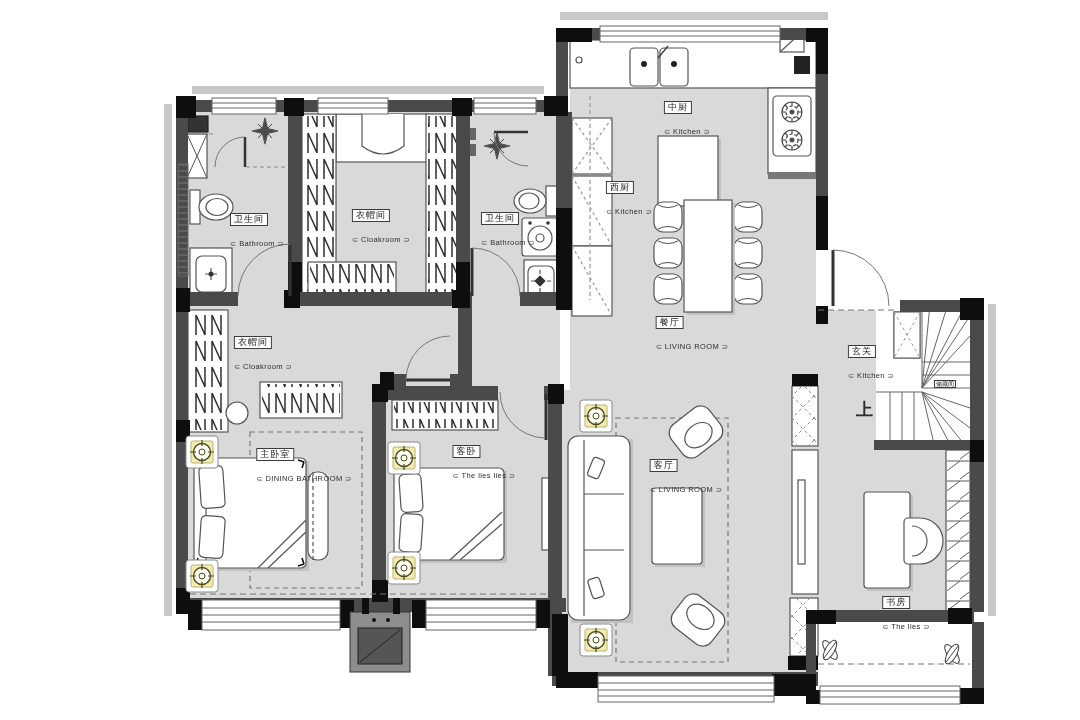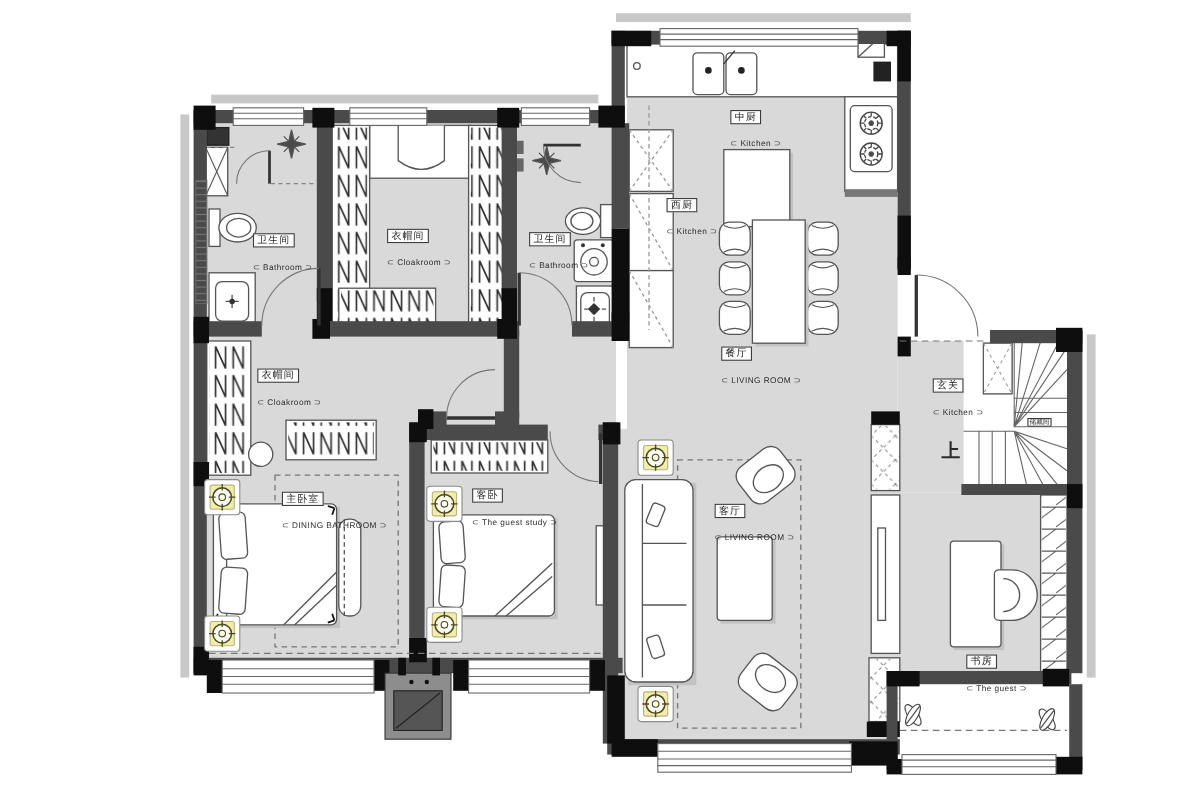--- a/index.html
+++ b/index.html
@@ -416,26 +416,26 @@
     <span class="cn sm">储藏间</span>
   </div>
   <div class="lbl" style="left:263px;top:332px">
     <span class="cn">衣帽间</span>
     <span class="en">Cloakroom</span>
   </div>
   <div class="lbl" style="left:304px;top:444px">
     <span class="cn">主卧室</span>
     <span class="en">DINING BATHROOM</span>
   </div>
-  <div class="lbl" style="left:468px;top:441px">
+  <div class="lbl" style="left:484px;top:441px">
     <span class="cn">客卧</span>
-    <span class="en">The guest study</span>
+    <span class="en">The lies lies</span>
   </div>
   <div class="lbl" style="left:686px;top:455px">
     <span class="cn">客厅</span>
     <span class="en">LIVING ROOM</span>
   </div>
   <div class="lbl" style="left:906px;top:592px">
     <span class="cn">书房</span>
-    <span class="en">The guest</span>
+    <span class="en">The lies</span>
   </div>
   <div class="up" style="left:856px;top:398px">上</div>
 </div>
 
 </body></html>

